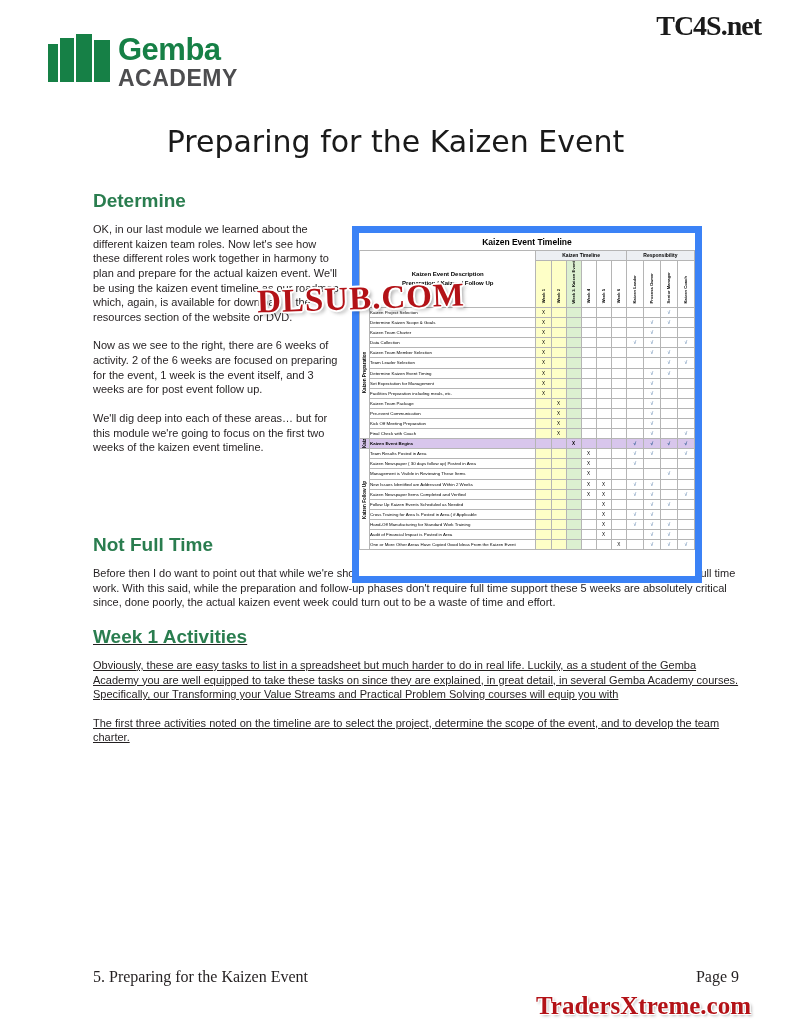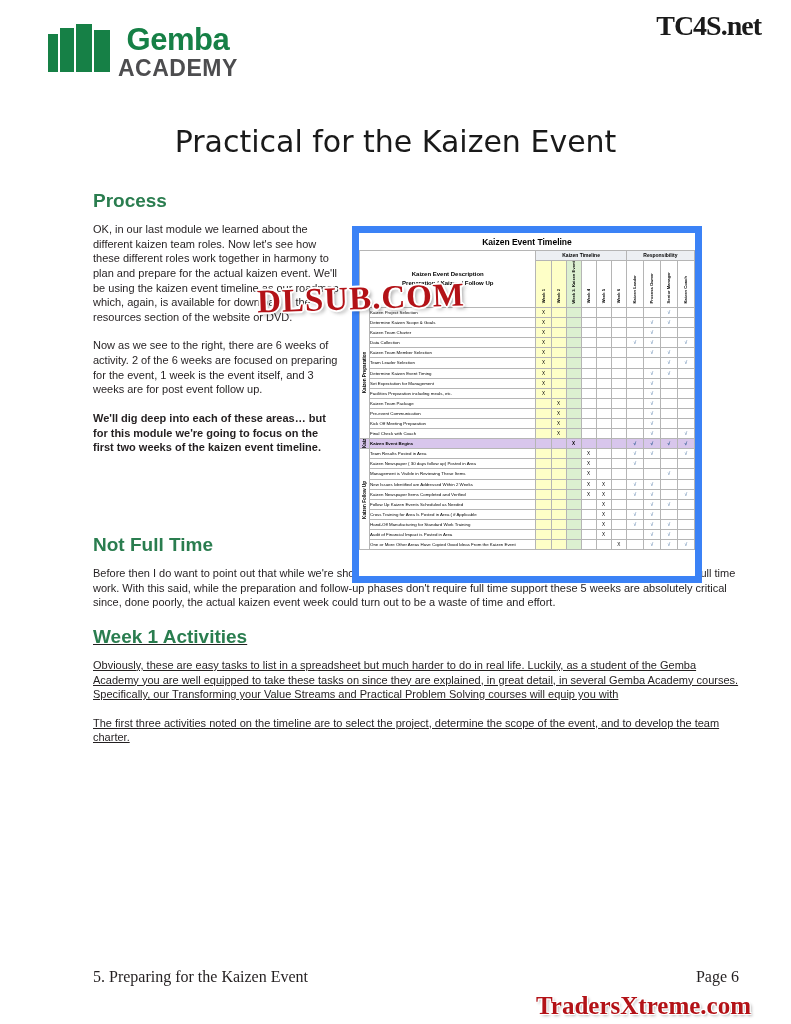--- a/index.html
+++ b/index.html
@@ -26,24 +26,23 @@
   .header {
     position: absolute;
     top: 10px;
     left: 0;
     right: 0;
     height: 70px;
   }
   .logo-wrap {
     position: absolute;
     left: 48px;
-    top: 14px;
+    top: 24px;
     display: flex;
     align-items: flex-start;
-    text-align: center;
   }
   .logo-mark {
     width: 62px;
     height: 48px;
     position: relative;
     margin-right: 8px;
   }
   .logo-mark .bar {
     position: absolute;
     background: #168046;
@@ -268,26 +267,26 @@
         <div class="bar" style="left:46px;top:6px;width:16px;height:42px;"></div>
       </div>
       <div class="logo-text">
         <div class="logo-gemba">Gemba</div>
         <div class="logo-academy">ACADEMY</div>
       </div>
     </div>
     <div class="site-brand">TC4S.net</div>
   </div>
 
-  <div class="doc-title">Practical for the Kaizen Event</div>
+  <div class="doc-title">Preparing for the Kaizen Event</div>
 
   <div class="content">
 
     <div class="overview-block">
-      <h2 class="section">Process</h2>
+      <h2 class="section">Determine</h2>
       <div class="narrow col-left">
         <p class="para">OK, in our last module we learned about the different kaizen team roles. Now let's see how these different roles work together in harmony to plan and prepare for the actual kaizen event.  We'll be using the kaizen event timeline as our roadmap which, again, is available for download in the resources section of the website or DVD.</p>
         <p class="para">Now as we see to the right, there are 6 weeks of activity.  2 of the 6 weeks are focused on preparing for the event, 1 week is the event itself, and 3 weeks are for post event follow up.</p>
       </div>
 
       <div class="timeline">
         <div class="tl-title">Kaizen Event Timeline</div>
         <table class="tl-table">
           <colgroup>
             <col style="width:10px">
@@ -636,38 +635,38 @@
                 <td class="tl-x wk-plain">X</td>
                 <td class="tl-chk"></td>
                 <td class="tl-chk">√</td>
                 <td class="tl-chk">√</td>
                 <td class="tl-chk">√</td>
               </tr>
             </tbody>
         </table>
       </div>
 
-      <div class="narrow col-left" style="margin-top:12px;font-weight:bold;">
+      <div class="narrow col-left" style="margin-top:12px;">
         <p class="para">We'll dig deep into each of these areas… but for this module we're going to focus on the first two weeks of the kaizen event timeline.</p>
       </div>
     </div>
 
     <div style="margin-top:-6px;">
       <h2 class="section">Not Full Time</h2>
       <p class="para">Before then I do want to point out that while we're showing 6 weeks of work the 2 preparation and 3 follow-up weeks are not full time work.  With this said, while the preparation and follow-up phases don't require full time support these 5 weeks are absolutely critical since, done poorly, the actual kaizen event week could turn out to be a waste of time and effort.</p>
     </div>
 
     <div style="margin-top:16px;text-decoration:underline;">
       <h2 class="section">Week 1 Activities</h2>
       <p class="para">Obviously, these are easy tasks to list in a spreadsheet but much harder to do in real life.  Luckily, as a student of the Gemba Academy you are well equipped to take these tasks on since they are explained, in great detail, in several Gemba Academy courses.  Specifically, our Transforming your Value Streams and Practical Problem Solving courses will equip you with</p>
       <p class="para">The first three activities noted on the timeline are to select the project, determine the scope of the event, and to develop the team charter.</p>
     </div>
   </div>
 
   <div class="watermark">DLSUB.COM</div>
 
   <div class="footer">
     <div>5. Preparing for the Kaizen Event</div>
-    <div>Page 6</div>
+    <div>Page 9</div>
   </div>
 
   <div class="footer-wm">TradersXtreme.com</div>
 </div>
 
 </body></html>

